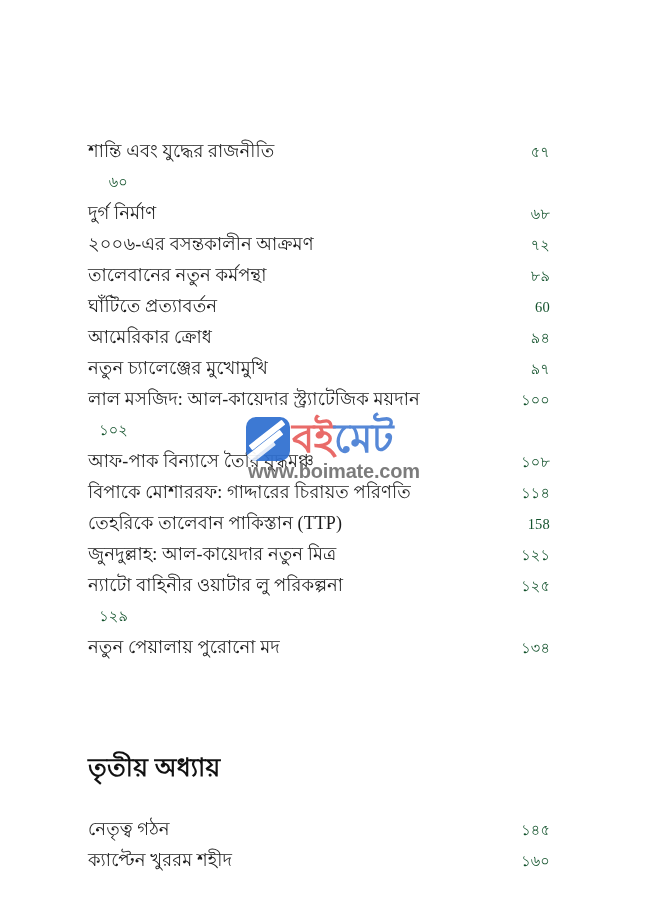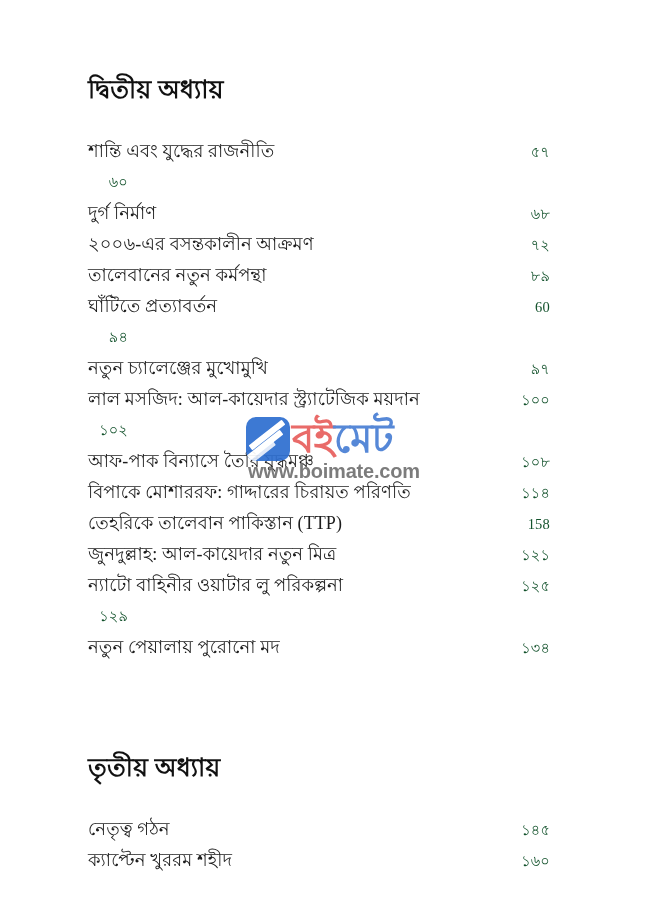--- a/index.html
+++ b/index.html
@@ -145,21 +145,20 @@
     white-space: nowrap;
   }
 </style>
 </head>
 <body>
 
 <div class="page">
 
   <div class="content">
 
-    <div class="chapter-heading" id="chapter-two-heading">দ্বিতীয় অধ্যায়</div>
 
     <ul class="toc-list" id="toc-list-chapter-two">
       <li class="toc-row">
         <span class="toc-title">শান্তি এবং যুদ্ধের রাজনীতি</span>
         <span class="toc-page">৫৭</span>
       </li>
       <li class="toc-row">
         <span class="toc-page">৬০</span>
       </li>
       <li class="toc-row">
@@ -172,20 +171,21 @@
       </li>
       <li class="toc-row">
         <span class="toc-title">তালেবানের নতুন কর্মপন্থা</span>
         <span class="toc-page">৮৯</span>
       </li>
       <li class="toc-row">
         <span class="toc-title">ঘাঁটিতে প্রত্যাবর্তন</span>
         <span class="toc-page">60</span>
       </li>
       <li class="toc-row">
+        <span class="toc-title">আমেরিকার ক্রোধ</span>
         <span class="toc-page">৯৪</span>
       </li>
       <li class="toc-row">
         <span class="toc-title">নতুন চ্যালেঞ্জের মুখোমুখি</span>
         <span class="toc-page">৯৭</span>
       </li>
       <li class="toc-row">
         <span class="toc-title">লাল মসজিদ: আল-কায়েদার স্ট্র্যাটেজিক ময়দান</span>
         <span class="toc-page">১০০</span>
       </li>

